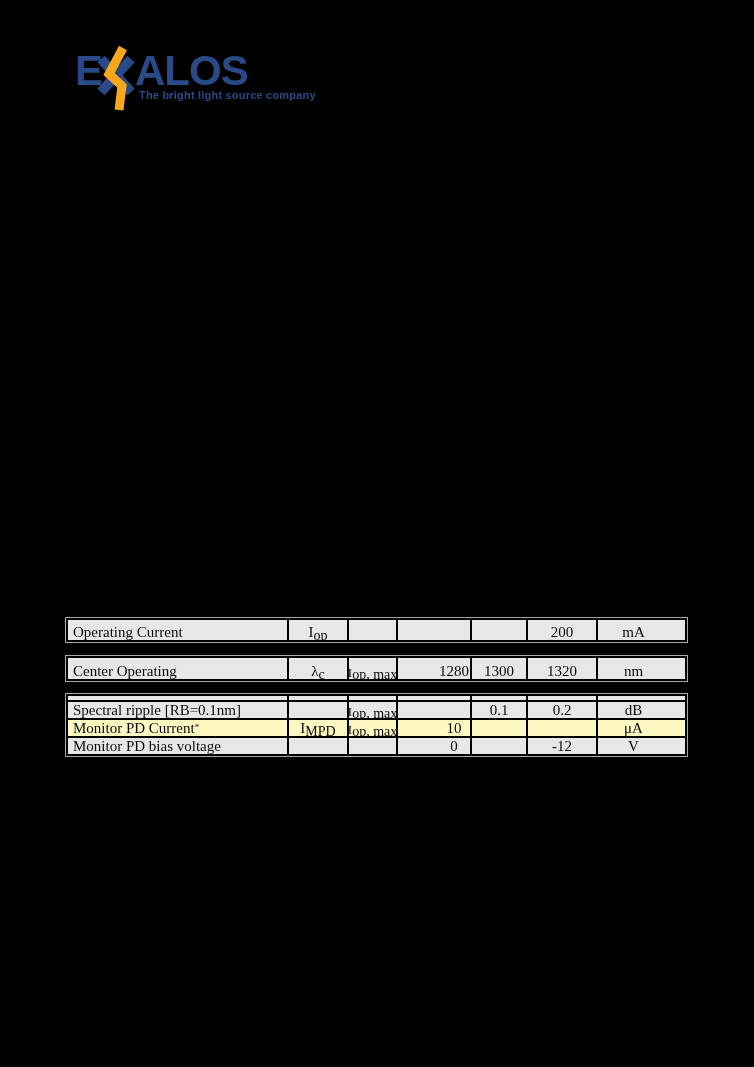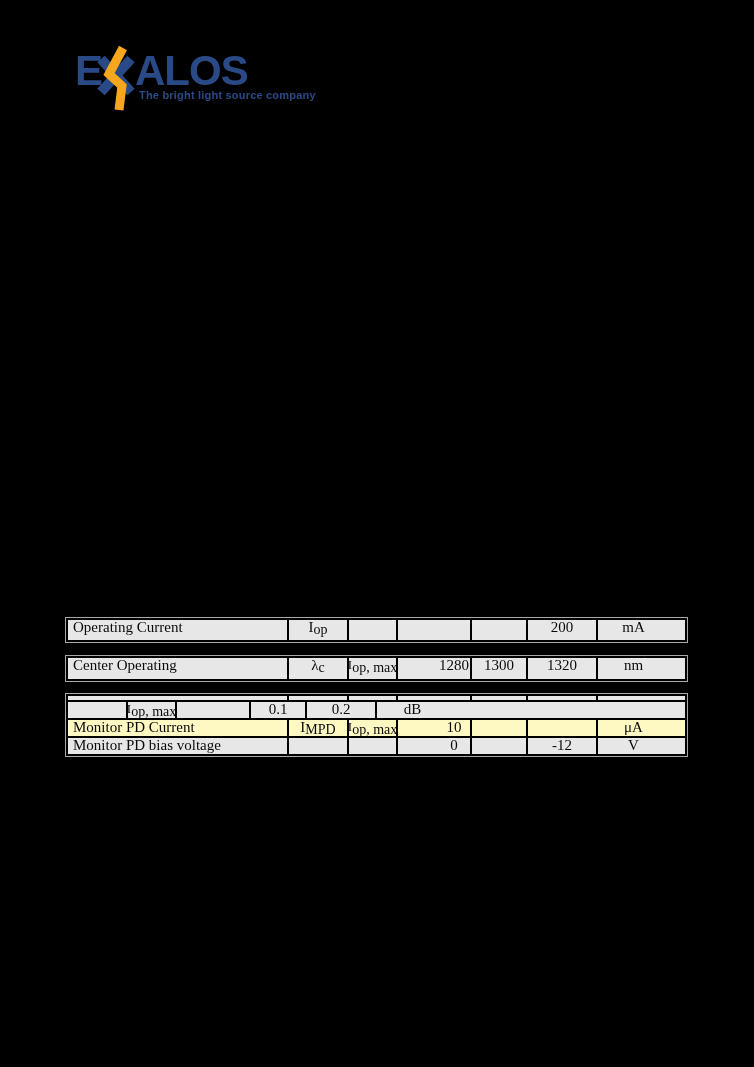--- a/index.html
+++ b/index.html
@@ -44,21 +44,21 @@
   .frag3{top:694px;}
   .row{display:flex;background:#e7e7e7;}
   .row.white{background:#fef9c3;font-family:Liberation Serif, serif;}
   .frag1 .row{height:20px;}
   .frag2 .row{height:21px;}
   .frag3 .row{height:18px;border-top:2px solid #000;box-sizing:border-box;}
   .frag3 .row.sliver{height:4px;border-top:none;}
   .cell{
     box-sizing:border-box;
     border-right:2px solid #000;
-    display:flex;align-items:flex-start;justify-content:center;
+    display:flex;align-items:flex-end;justify-content:center;
     font-size:15px;line-height:1;color:#0a0a0a;
     overflow:hidden;white-space:nowrap;
   }
   .cell:last-child{border-right:none;border-radius:6px;}
   .c0{width:221px;justify-content:flex-start;padding-left:5px;}
   .c1{width:60px;}
   .c2{width:49px;font-size:13px;}
   .c3{width:74px;padding-left:40px;}
   .c4{width:56px;}
   .c5{width:70px;}
@@ -136,20 +136,23 @@
     <div class="cell c0"></div>
     <div class="cell c1"></div>
     <div class="cell c2"></div>
     <div class="cell c3"></div>
     <div class="cell c4"></div>
     <div class="cell c5"></div>
     <div class="cell c6"></div>
   </div>
 
   <div class="row">
+    <div class="cell c0">
+      <span>Spectral ripple [RB=0.1nm]</span>
+    </div>
     <div class="cell c1"></div>
     <div class="cell c2">
       <span>I</span>
         <sub class="sb">op, max</sub>
     </div>
     <div class="cell c3"></div>
     <div class="cell c4">
       <span>0.1</span>
     </div>
     <div class="cell c5">

